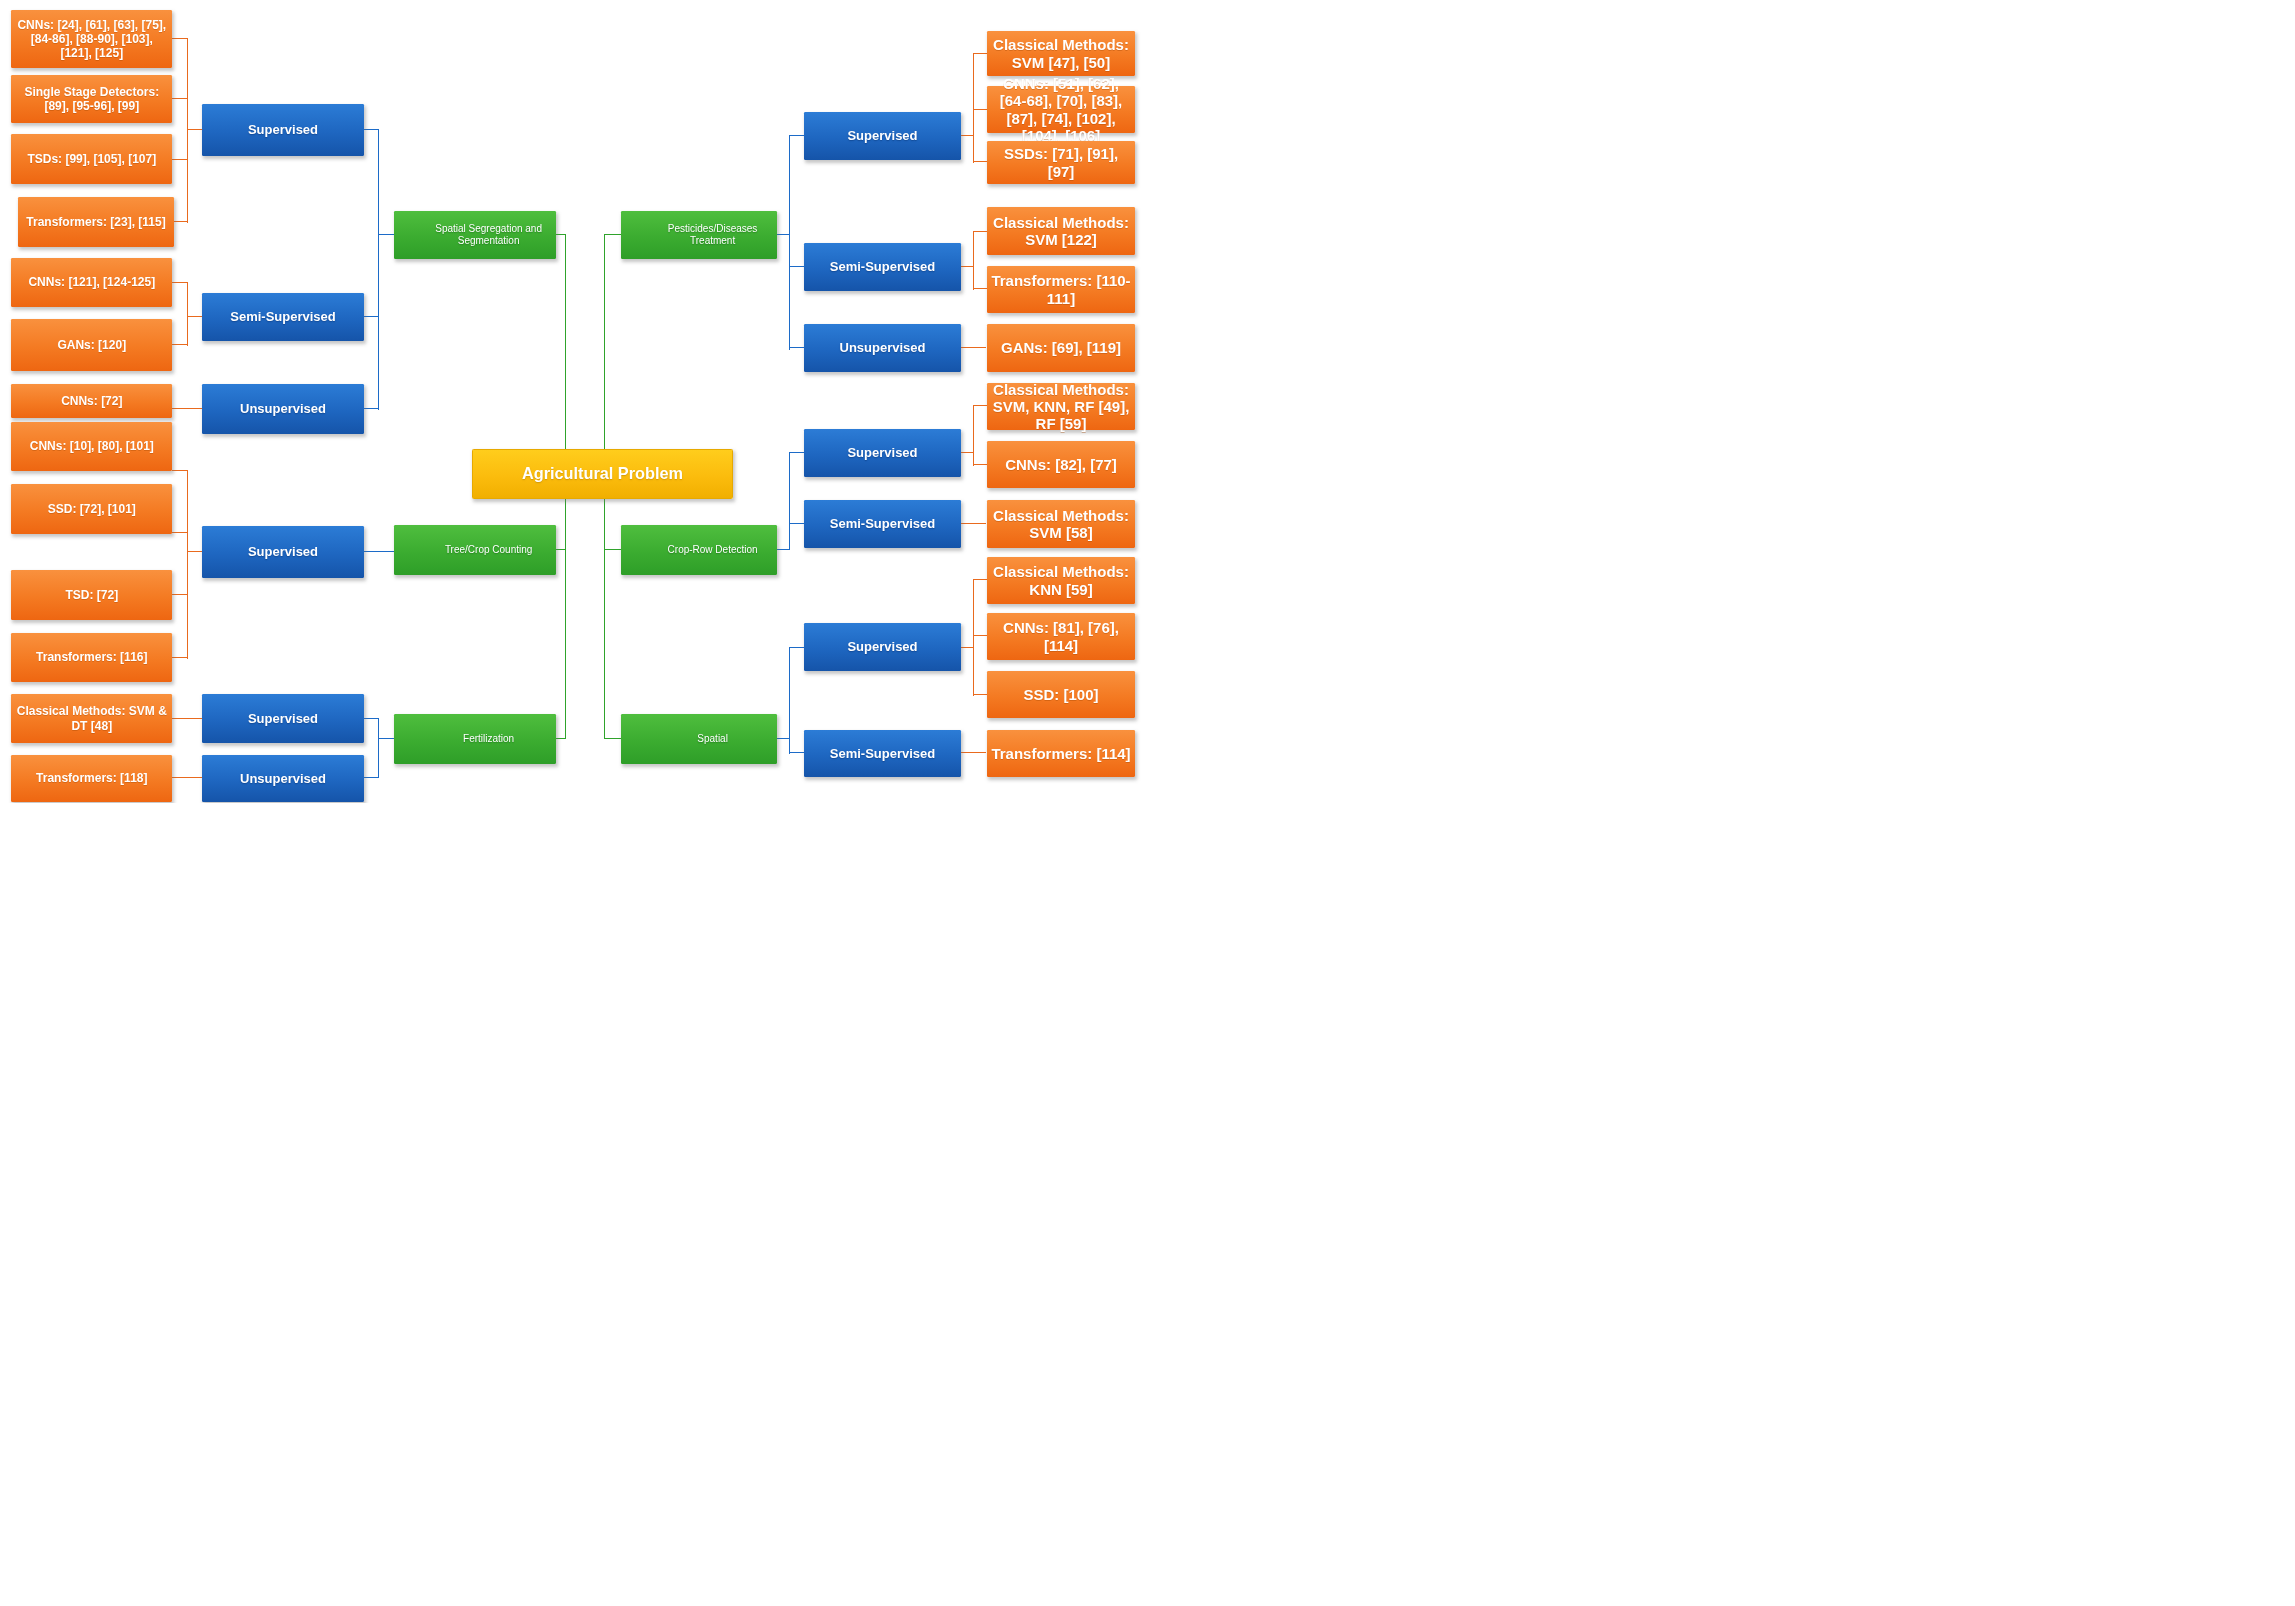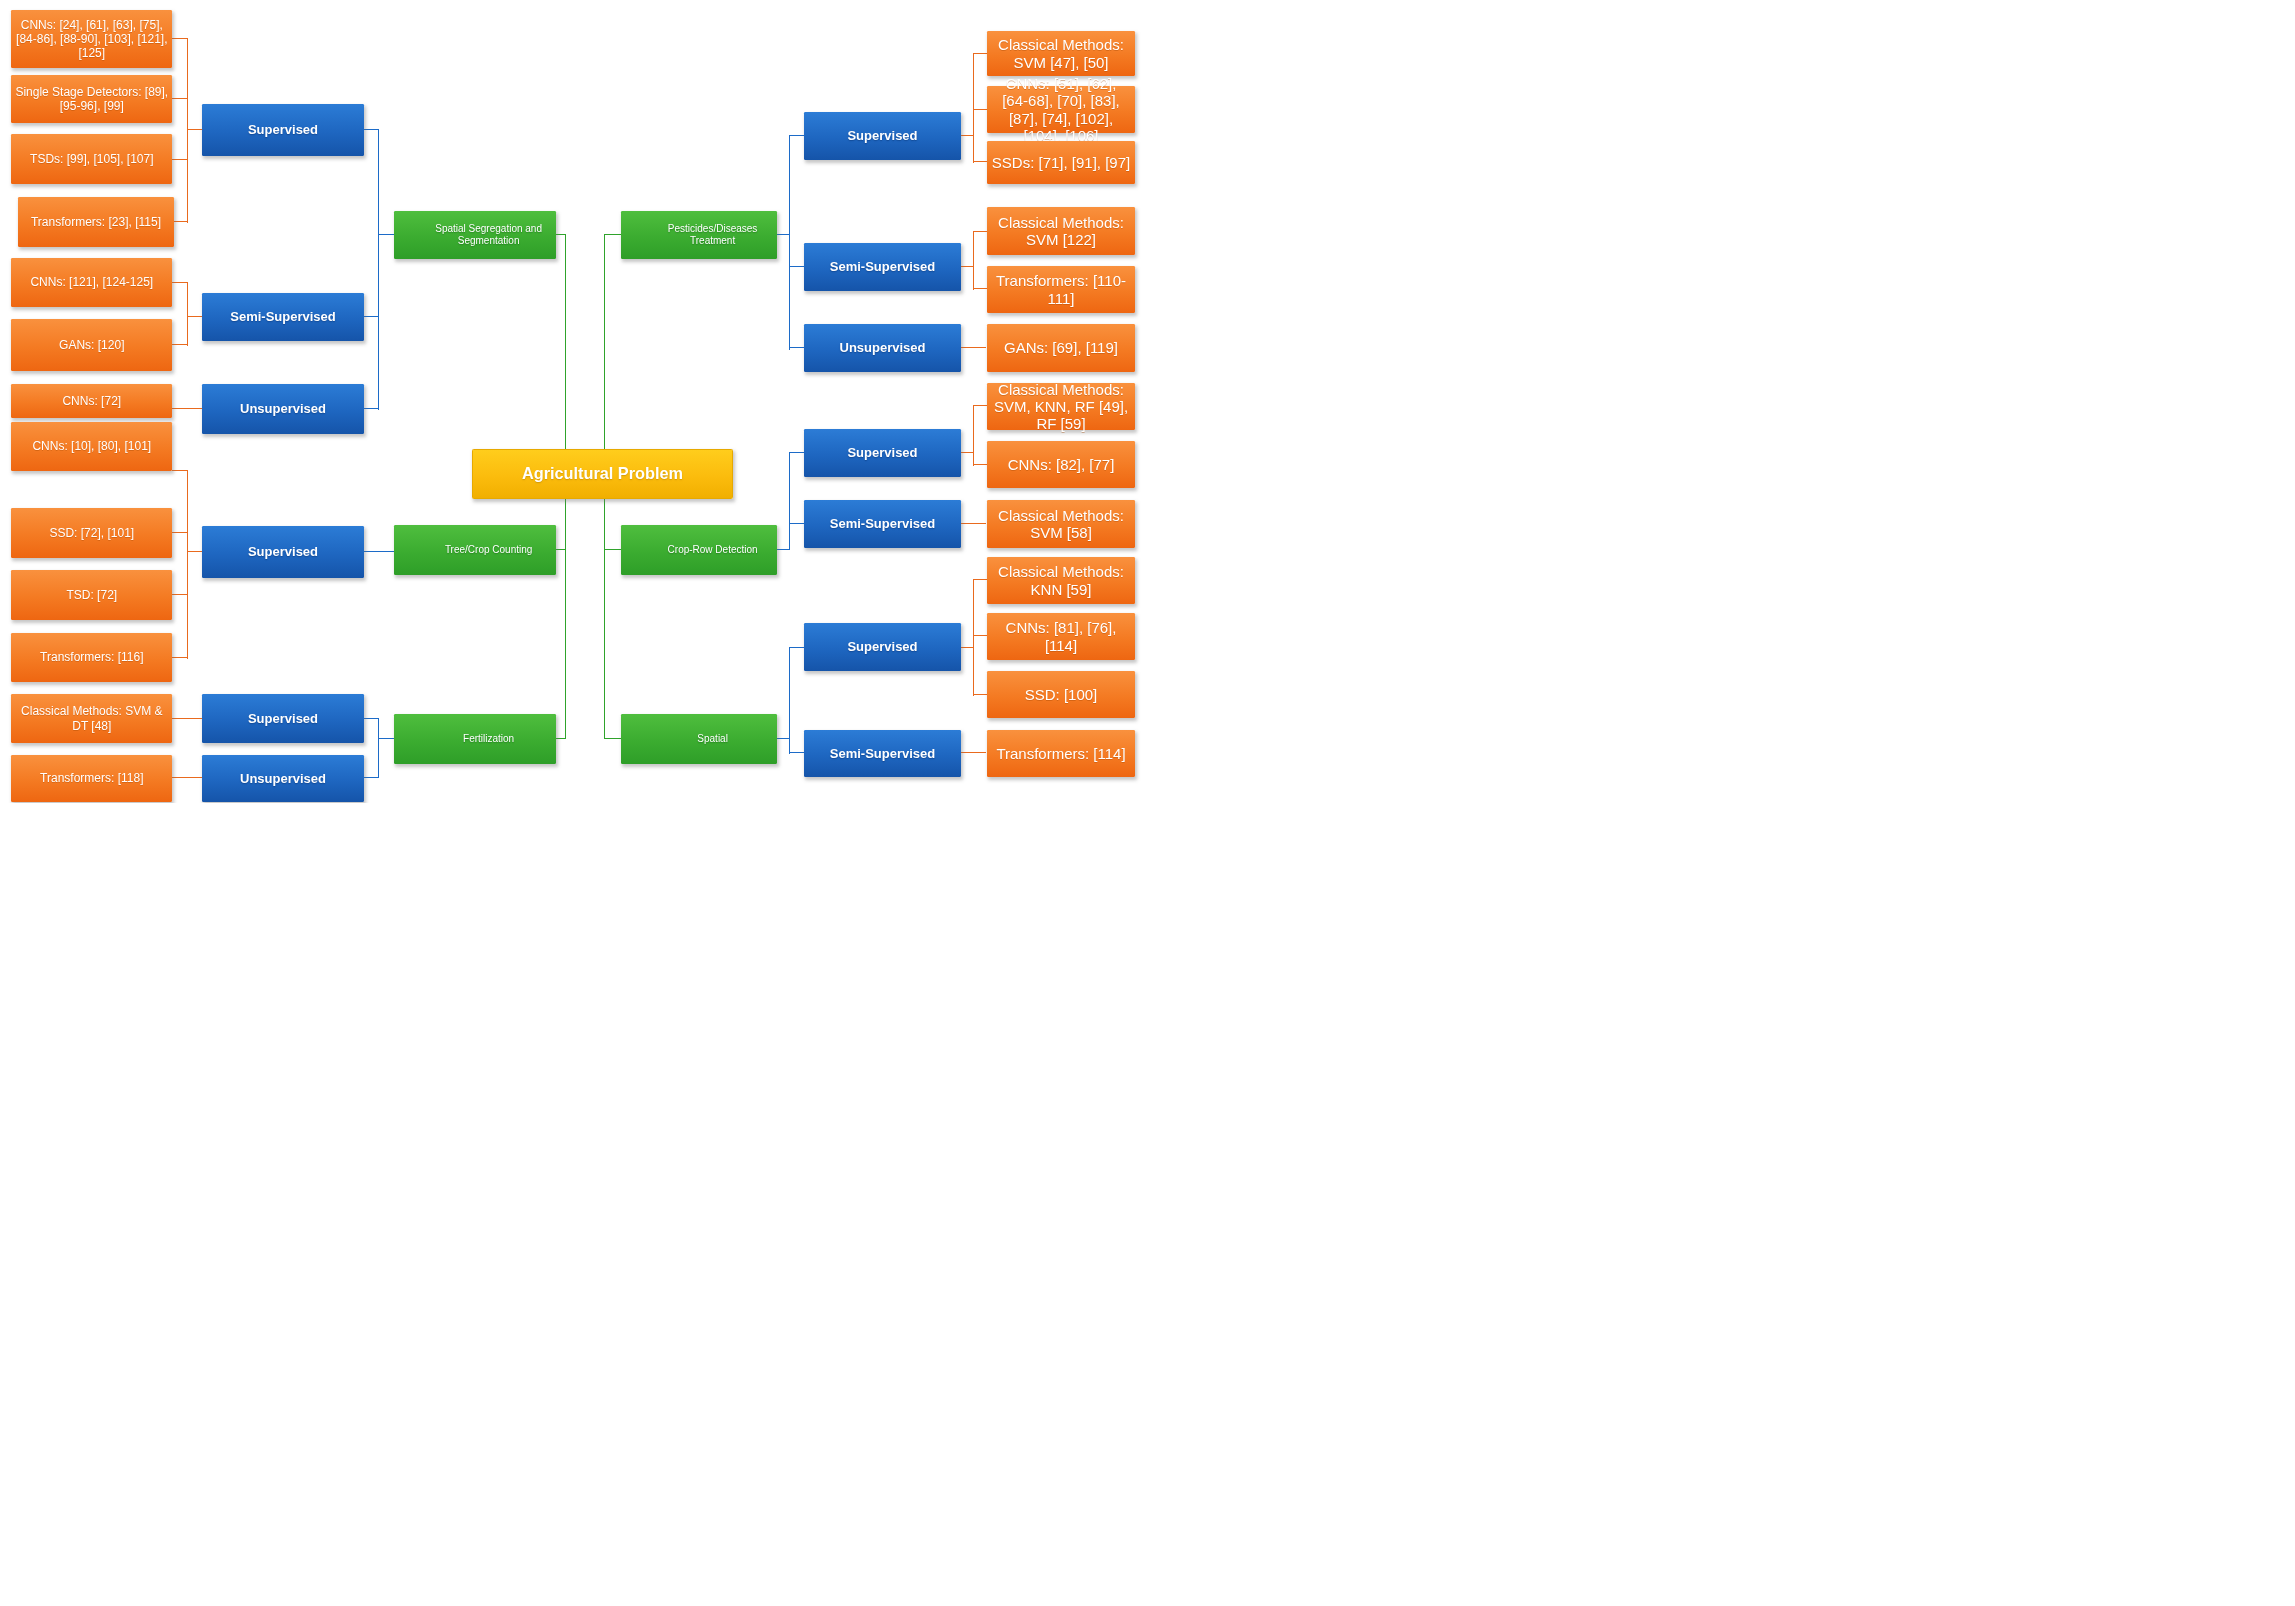--- a/index.html
+++ b/index.html
@@ -1,21 +1,21 @@
 <!DOCTYPE html>
 <html style="font-size:10px"><head>
 <meta charset="utf-8">
 <style>
   html,body{margin:0;padding:0;background:#ffffff;font-family:"Liberation Sans",sans-serif;}
   #canvas{position:relative;width:1148px;height:803px;background:#ffffff;overflow:hidden;}
   .node{position:absolute;display:flex;align-items:center;justify-content:center;text-align:center;
         color:#fff;border-radius:1.3px;box-shadow:1.9px 2.5px 3.8px rgba(110,110,110,.40);z-index:2;
         padding:1.3px 3.8px;box-sizing:border-box;line-height:1.18;}
   .method{background:linear-gradient(180deg,#F9913E 0%,#F47A22 55%,#EE6611 100%);
-          font-size:12px;font-weight:400;text-shadow:0 0.6px 0.6px rgba(160,70,0,.35);}
+          font-size:12px;font-weight:700;text-shadow:0 0.6px 0.6px rgba(160,70,0,.35);}
   .method.right{font-size:15px;line-height:1.15;}
   .paradigm{background:linear-gradient(180deg,#2C7CD6 0%,#1E66C0 55%,#1554A9 100%);
             font-size:13px;font-weight:600;text-shadow:0 0.6px 1.3px rgba(0,40,100,.45);}
   .problem{background:linear-gradient(180deg,#4FBE3E 0%,#3BAC30 55%,#2E9E28 100%);
            font-size:10px;font-weight:400;text-shadow:0 0.6px 1.3px rgba(10,80,10,.45);padding-left:31px;}
   .root{background:linear-gradient(180deg,#FFCD1C 0%,#FBBC0D 55%,#F1AF00 100%);
         border:0.6px solid #E7A900;font-size:16.3px;font-weight:700;text-shadow:0 0.6px 1.3px rgba(170,120,0,.5);}
   .ln{position:absolute;z-index:1;display:block;}
   .ln.o{background:#E96A1E;}
   .ln.b{background:#1C6BC8;}
@@ -103,21 +103,21 @@
   <i class="ln o" style="left:961px;top:752px;width:25px;height:1.3px"></i>
 
   <div class="node method" style="left:11.3px;top:10px;width:161px;height:58px">CNNs: [24], [61], [63], [75], [84-86], [88-90], [103], [121], [125]</div>
   <div class="node method" style="left:11.3px;top:75px;width:161px;height:48px">Single Stage Detectors: [89], [95-96], [99]</div>
   <div class="node method" style="left:11.3px;top:134px;width:161px;height:50px">TSDs: [99], [105], [107]</div>
   <div class="node method" style="left:18px;top:197px;width:156px;height:50px">Transformers: [23], [115]</div>
   <div class="node method" style="left:11.3px;top:258px;width:161px;height:49px">CNNs: [121], [124-125]</div>
   <div class="node method" style="left:11.3px;top:319px;width:161px;height:52px">GANs: [120]</div>
   <div class="node method" style="left:11.3px;top:384px;width:161px;height:34px">CNNs: [72]</div>
   <div class="node method" style="left:11.3px;top:422px;width:161px;height:49px">CNNs: [10], [80], [101]</div>
-  <div class="node method" style="left:11.3px;top:508px;width:161px;height:50px">SSD: [72], [101]</div>
+  <div class="node method" style="left:11.3px;top:484px;width:161px;height:50px">SSD: [72], [101]</div>
   <div class="node method" style="left:11.3px;top:570px;width:161px;height:50px">TSD: [72]</div>
   <div class="node method" style="left:11.3px;top:633px;width:161px;height:49px">Transformers: [116]</div>
   <div class="node method" style="left:11.3px;top:694px;width:161px;height:49px">Classical Methods: SVM &amp; DT [48]</div>
   <div class="node method" style="left:11.3px;top:755px;width:161px;height:47px">Transformers: [118]</div>
 
   <div class="node paradigm" style="left:202px;top:104px;width:162px;height:52px">Supervised</div>
   <div class="node paradigm" style="left:202px;top:293px;width:162px;height:48px">Semi-Supervised</div>
   <div class="node paradigm" style="left:202px;top:384px;width:162px;height:50px">Unsupervised</div>
   <div class="node paradigm" style="left:202px;top:526px;width:162px;height:52px">Supervised</div>
   <div class="node paradigm" style="left:202px;top:694px;width:162px;height:49px">Supervised</div>

